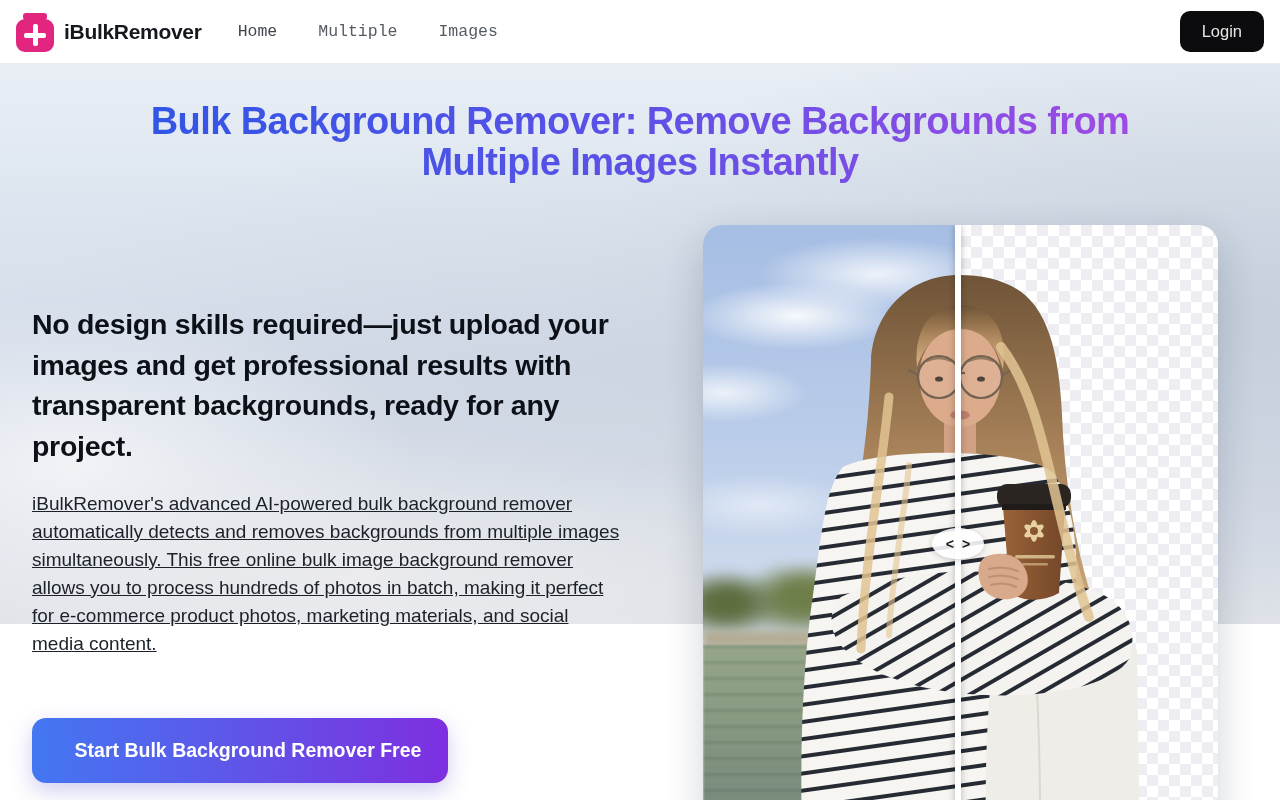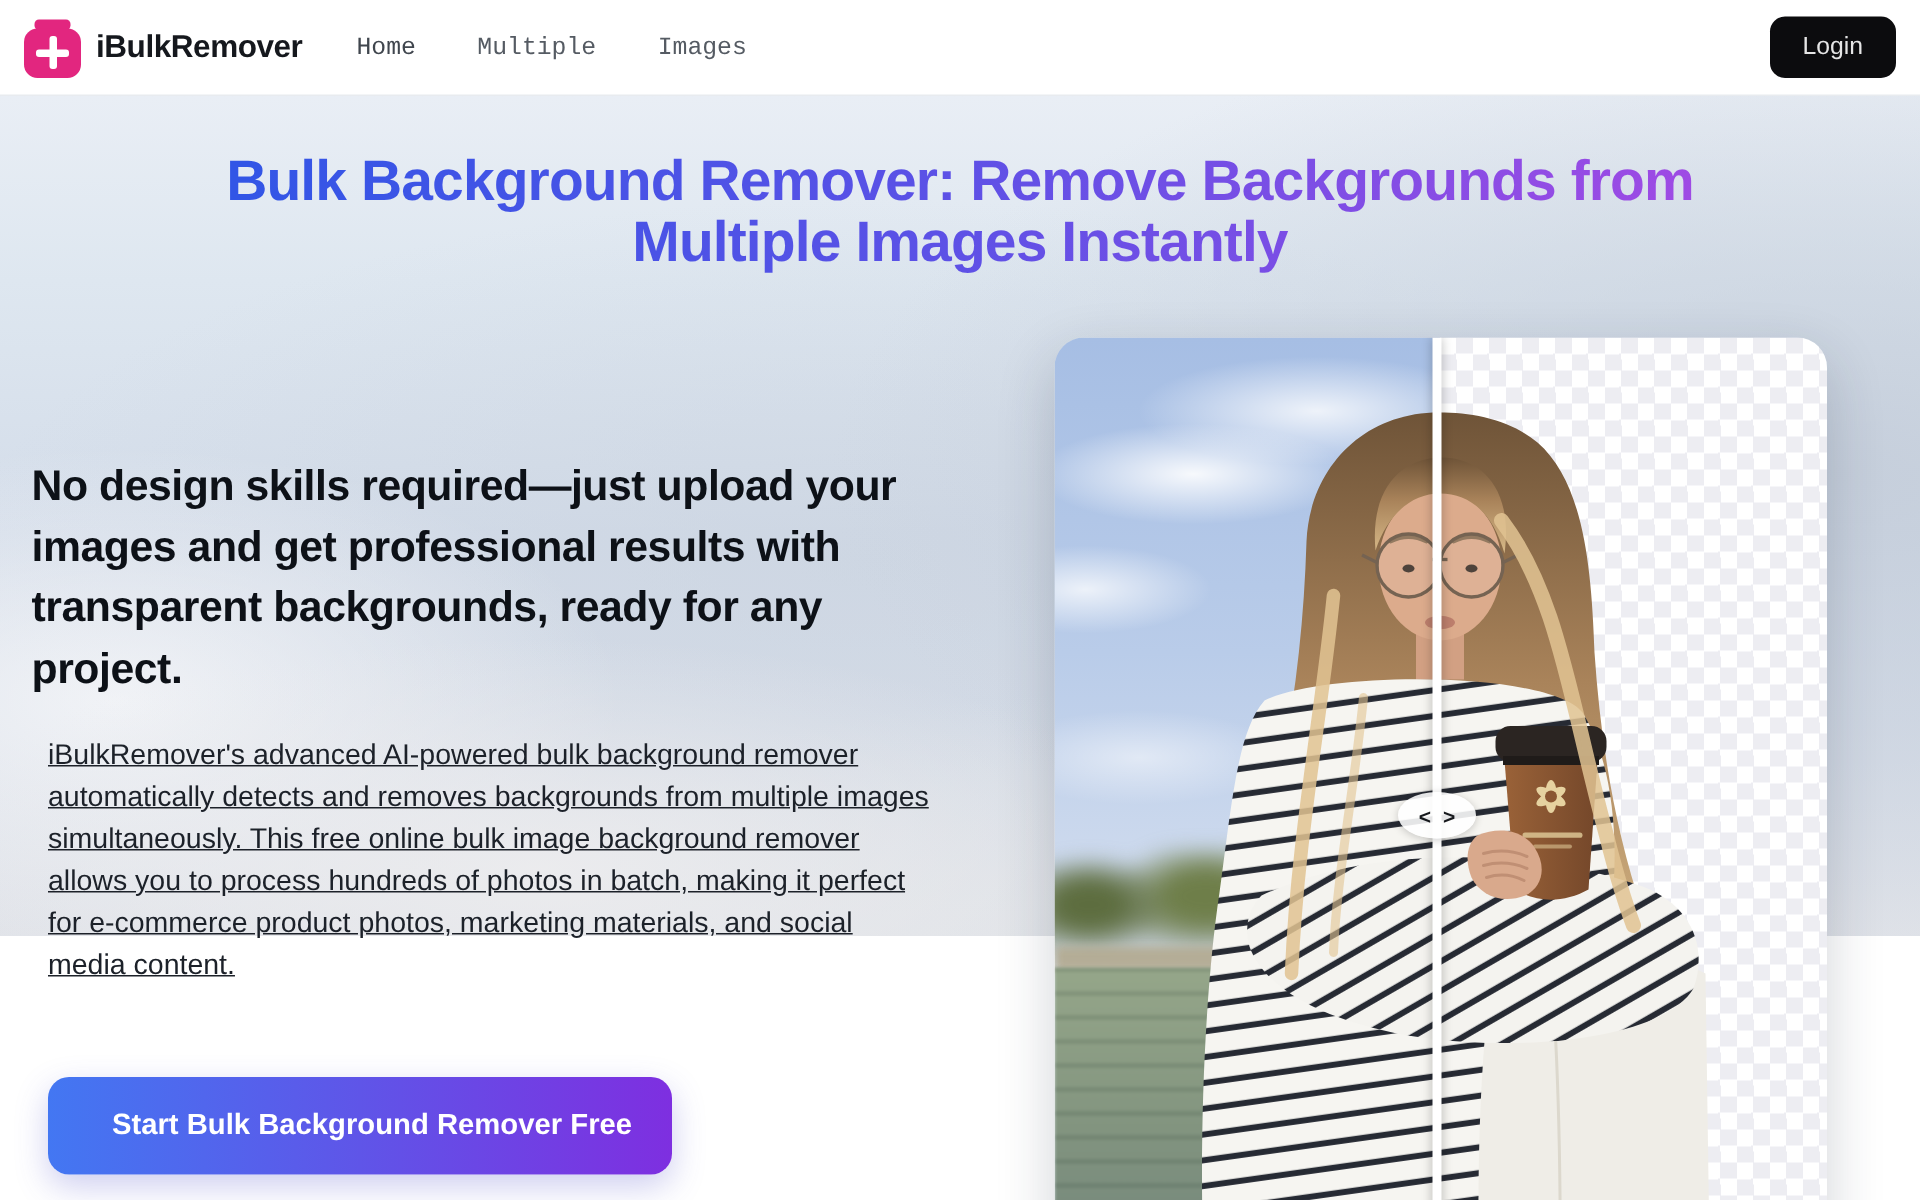--- a/index.html
+++ b/index.html
@@ -44,21 +44,21 @@
   
   .hero-title {
     margin: 37px auto 0; max-width: 1060px; text-align: center;
     font-size: 38px; line-height: 41px; font-weight: 700; letter-spacing: -0.6px;
     background: linear-gradient(90deg, #2e56e6 0%, #5b51e6 48%, #a44ae4 100%);
     -webkit-background-clip: text; background-clip: text; color: transparent;
   }
 
   
   .sub-heading {
-    position: absolute; left: 21px; top: 240px; width: 585px;
+    position: absolute; left: 32px; top: 240px; width: 585px;
     font-size: 28.5px; line-height: 40.5px; font-weight: 700; color: #0d1117;
     letter-spacing: -0.3px;
   }
   .description {
     position: absolute; left: 32px; top: 426px; width: 592px;
     font-size: 19px; line-height: 28px; color: #1c2129; font-weight: 400; text-decoration: underline;
   }
   .cta {
     position: absolute; left: 32px; top: 654px; width: 416px; height: 65px;
     border: none; border-radius: 14px; cursor: pointer;

